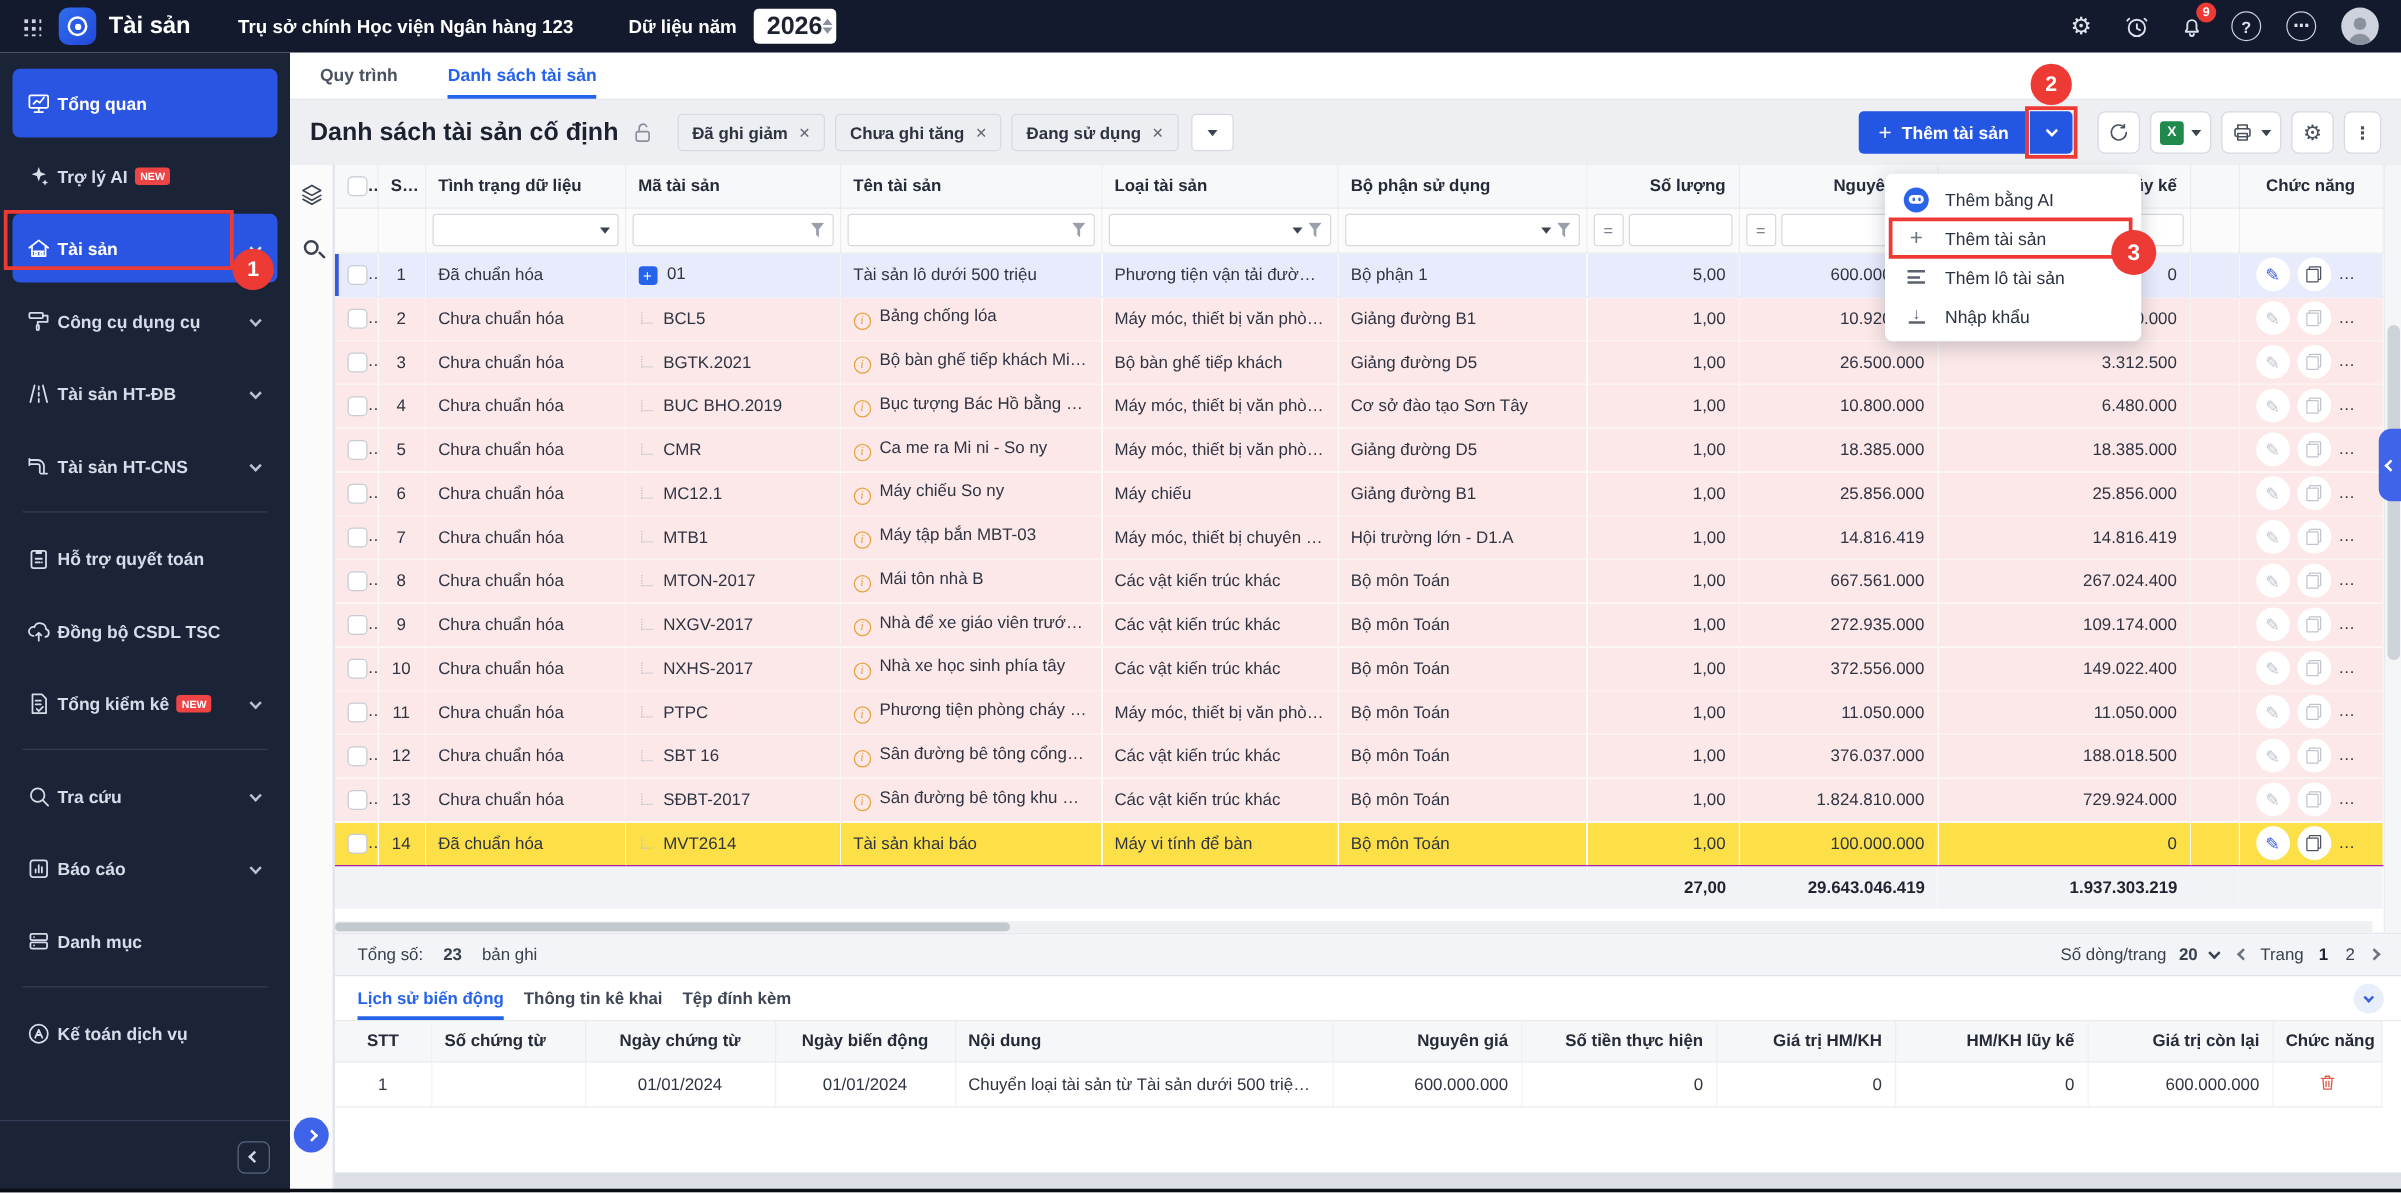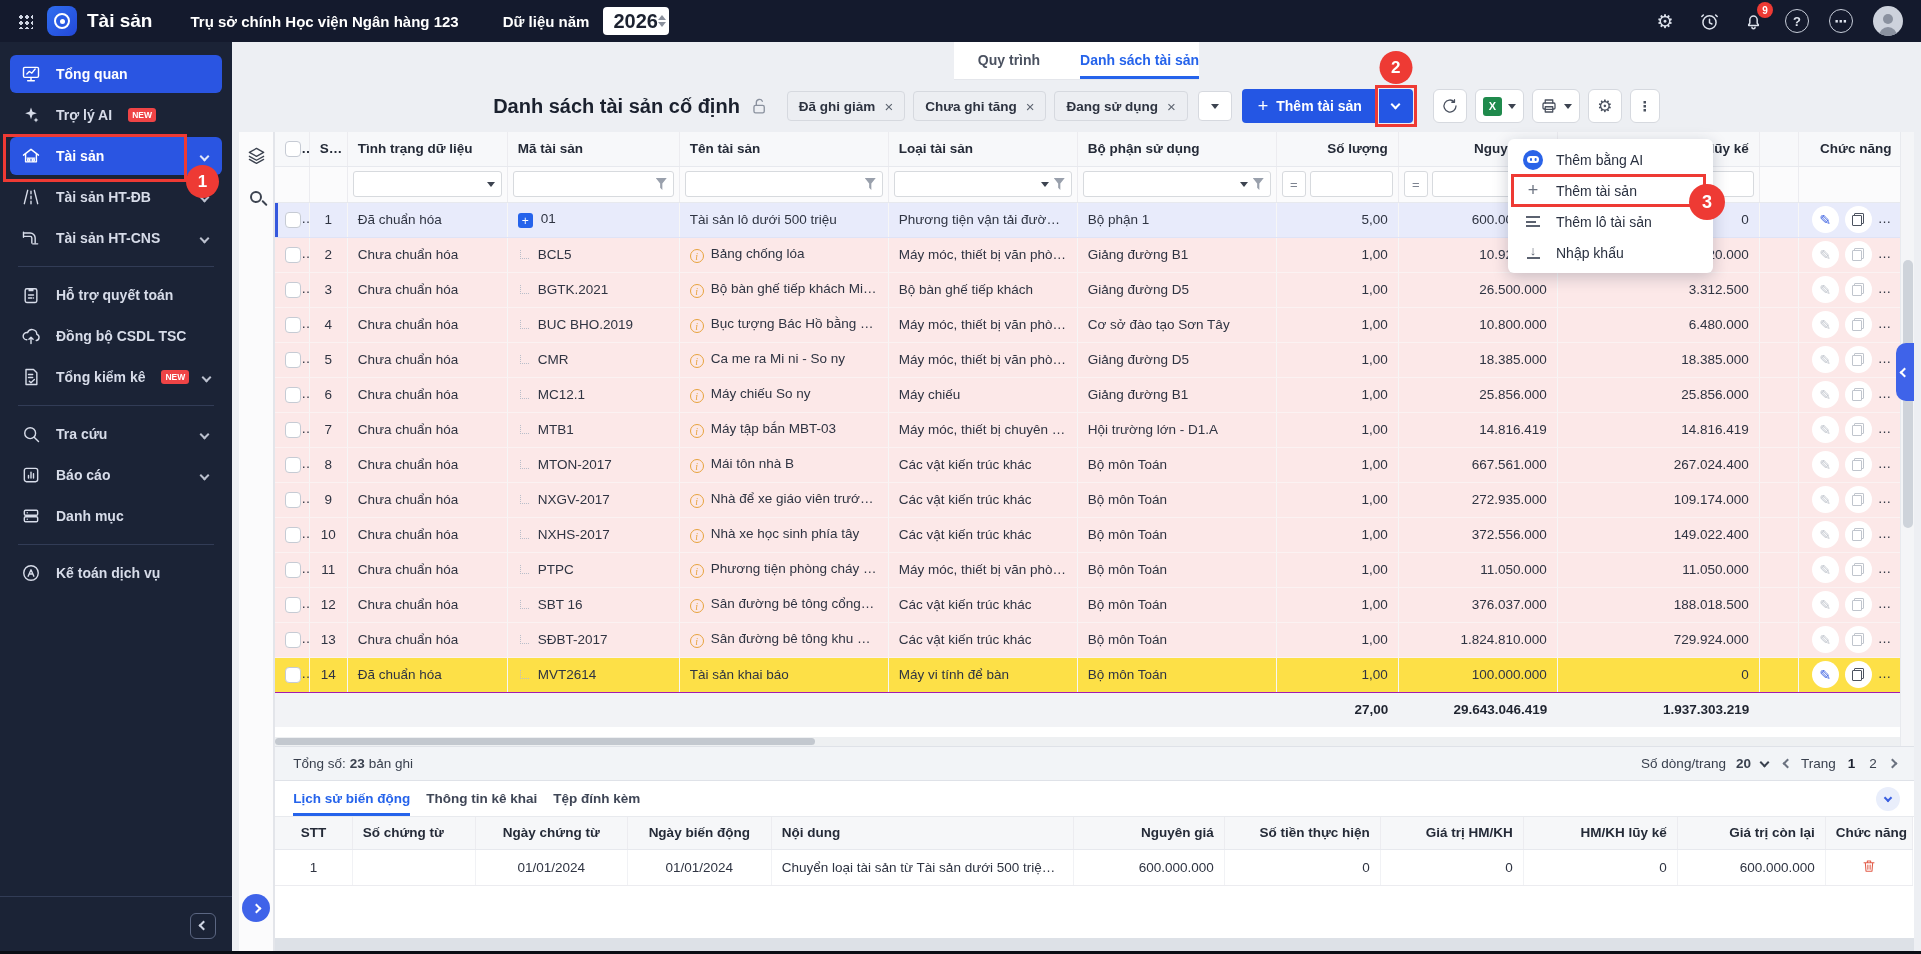--- a/index.html
+++ b/index.html
@@ -31,39 +31,39 @@
   .gear-glyph{font-size:19px;line-height:1;}
   .badge-dot{position:absolute;top:-7px;right:-8px;background:var(--red);color:#fff;font-size:10px;font-weight:bold;min-width:16px;height:16px;border-radius:8px;display:flex;align-items:center;justify-content:center;padding:0 3px;}
   .circ{width:24px;height:24px;border:1.6px solid #c7cdd9;border-radius:50%;display:flex;align-items:center;justify-content:center;font-size:13px;font-weight:bold;color:#dde2ec;cursor:pointer;}
   .avatar{width:30px;height:30px;border-radius:50%;background:#cdd2dc;display:flex;align-items:flex-end;justify-content:center;overflow:hidden;}
   .avatar .head{width:10px;height:10px;border-radius:50%;background:#8a919f;position:absolute;margin-bottom:12px;}
   .avatar .bod{width:18px;height:9px;border-radius:9px 9px 0 0;background:#8a919f;}
 
   
   .sidebar{position:absolute;left:0;top:42px;width:232px;height:912px;background:var(--side);color:#d7dce9;display:flex;flex-direction:column;z-index:20;}
   .sb-list{padding-top:10px;flex:1;}
-  .sb-item{height:38px;margin:3px 10px;padding:0 10px;border-radius:6px;display:flex;align-items:center;gap:14px;font-size:14px;font-weight:bold;cursor:pointer;position:relative;}
+  .sb-item{height:55px;margin:3px 10px;padding:0 10px;border-radius:6px;display:flex;align-items:center;gap:4px;font-size:14px;font-weight:bold;cursor:pointer;position:relative;}
   .sb-item.active{background:var(--blue);color:#fff;}
   .sb-ic{width:22px;height:22px;display:flex;align-items:center;justify-content:center;flex:none;}
   .sb-ic svg{width:20px;height:20px;}
   .sb-label{white-space:nowrap;}
   .new-badge{background:#ef4446;color:#fff;font-size:8.5px;font-weight:bold;border-radius:3px;padding:2px 4px;margin-left:2px;}
   .chev{width:7px;height:7px;border-right:2px solid currentColor;border-bottom:2px solid currentColor;transform:rotate(45deg);margin-left:auto;margin-right:4px;flex:none;}
   .sb-item .chev{opacity:.85;}
   .sb-divider{height:1px;background:#323c56;margin:9px 18px;}
   .sb-item.annotated::after{content:"";position:absolute;left:-7px;top:-3px;height:42px;width:178px;border:3px solid var(--red);pointer-events:none;}
   .step-badge{width:33px;height:33px;border-radius:50%;background:var(--red);color:#fff;font-size:17px;font-weight:bold;display:flex;align-items:center;justify-content:center;position:absolute;z-index:130;}
   .sb-item .step-badge{left:176px;top:28px;}
   .sb-footer{border-top:1px solid #323c56;height:58px;display:flex;align-items:center;justify-content:flex-end;padding-right:16px;}
   .collapse-btn{width:26px;height:26px;border:1.4px solid #5b6682;border-radius:6px;display:flex;align-items:center;justify-content:center;cursor:pointer;color:#cfd5e4;}
   .chev-left{width:7px;height:7px;border-left:2px solid currentColor;border-bottom:2px solid currentColor;transform:rotate(45deg);}
   .chev-right{width:7px;height:7px;border-top:2px solid currentColor;border-right:2px solid currentColor;transform:rotate(45deg);}
 
   
-  .main{position:absolute;left:232px;top:42px;width:1689px;height:912px;display:flex;flex-direction:column;background:#edeff3;align-items:center;}
+  .main{position:absolute;left:232px;top:42px;width:1689px;height:912px;display:flex;flex-direction:column;background:#edeff3;}
   .tabbar{height:38px;background:#fff;border-bottom:1px solid var(--line);display:flex;align-items:stretch;padding-left:24px;gap:40px;flex:none;}
   .tab{display:flex;align-items:center;font-size:14px;font-weight:bold;color:#4a5160;cursor:pointer;border-bottom:3px solid transparent;padding-top:2px;}
   .tab.active{color:var(--tabblue);border-bottom-color:var(--tabblue);}
 
   .titlebar{height:52px;display:flex;align-items:center;padding:0 16px;gap:10px;flex:none;}
   .page-title{font-size:20px;font-weight:bold;color:#1b212e;white-space:nowrap;}
   .lock{color:#8a919e;display:flex;align-items:center;cursor:pointer;}
   .chips{display:flex;gap:8px;margin-left:8px;align-items:center;}
   .chip{height:30px;background:#eceef2;border:1px solid #d6d9df;border-radius:4px;display:flex;align-items:center;gap:9px;padding:0 11px;font-size:13.5px;font-weight:bold;color:#2d3340;}
   .chip .x{color:#5d6470;font-size:15px;cursor:pointer;font-weight:normal;}
@@ -123,21 +123,21 @@
   .vdots{font-size:14px;font-weight:bold;}
   tr.totals td{height:35px;background:#f2f3f6;border-top:1px solid #e3e5ea;font-weight:bold;padding:0 10px;color:#1f2430;}
   .vscroll{position:absolute;right:0;top:0;bottom:0;width:14px;background:#f4f5f7;border-left:1px solid #e8eaee;}
   .vthumb{position:absolute;left:2px;top:128px;width:10px;height:268px;background:#ced3da;border-radius:5px;}
   .hscroll{position:absolute;left:0;bottom:0;height:9px;width:1630px;background:#eef0f2;}
   .hthumb{position:absolute;left:0;top:1px;height:7px;width:540px;background:#c3c8cf;border-radius:4px;}
   .side-handle{position:absolute;right:0;top:211px;width:18px;height:58px;background:#3f63e9;border-radius:10px 0 0 10px;color:#fff;display:flex;align-items:center;justify-content:center;cursor:pointer;z-index:5;}
 
   
   .summary{height:34px;background:#f2f4f7;border-top:1px solid #dfe2e8;display:flex;align-items:center;padding:0 18px;font-size:13.5px;color:#39404e;flex:none;}
-  .summary b{margin:0 4px;}
+  .summary b{margin:0 16px;}
   .sum-right{margin-left:auto;display:flex;align-items:center;gap:10px;}
   .pg-caret{margin-left:2px;}
   .pg-num{cursor:pointer;padding:0 2px;} .pg-num.cur{font-weight:bold;color:#1c2230;}
   .pg-arrow{color:#6b7280;cursor:pointer;display:flex;}
 
   
   .detail{flex:1;background:#fff;border-top:1px solid #dfe2e8;display:flex;flex-direction:column;min-height:0;}
   .detail-tabs{height:36px;display:flex;align-items:stretch;gap:16px;padding-left:18px;border-bottom:1px solid #e8eaee;flex:none;position:relative;}
   .dtab{display:flex;align-items:center;font-size:13.5px;font-weight:bold;color:#3f4656;border-bottom:3px solid transparent;cursor:pointer;padding-top:2px;}
   .dtab.active{color:var(--tabblue);border-bottom-color:var(--tabblue);}
@@ -241,20 +241,31 @@
             <path d="M3 11l9-7 9 7"></path>
             <path d="M5.5 9.5V19h13V9.5"></path>
             <path d="M7.5 14.5h9"></path>
             <circle cx="9.3" cy="16.8" r="1.4"></circle>
             <circle cx="14.7" cy="16.8" r="1.4"></circle>
           </svg>
         </span>
         <span class="sb-label">Tài sản</span>
         <span class="chev"></span>
         <span class="step-badge">1</span>
+      </div>
+      <div class="sb-item">
+        <span class="sb-ic">
+          <svg viewBox="0 0 24 24">
+            <rect x="3" y="4" width="13" height="5" rx="1"></rect>
+            <path d="M16 6.5h4.5v6H11v3"></path>
+            <rect x="10" y="15.5" width="2.2" height="5" rx="1"></rect>
+          </svg>
+        </span>
+        <span class="sb-label">Công cụ dụng cụ</span>
+        <span class="chev"></span>
       </div>
       <div class="sb-item">
         <span class="sb-ic">
           <svg viewBox="0 0 24 24">
             <path d="M8 4L4 20M16 4l4 16M12 5v3M12 11v3M12 17v3"></path>
           </svg>
         </span>
         <span class="sb-label">Tài sản HT-ĐB</span>
         <span class="chev"></span>
       </div>

